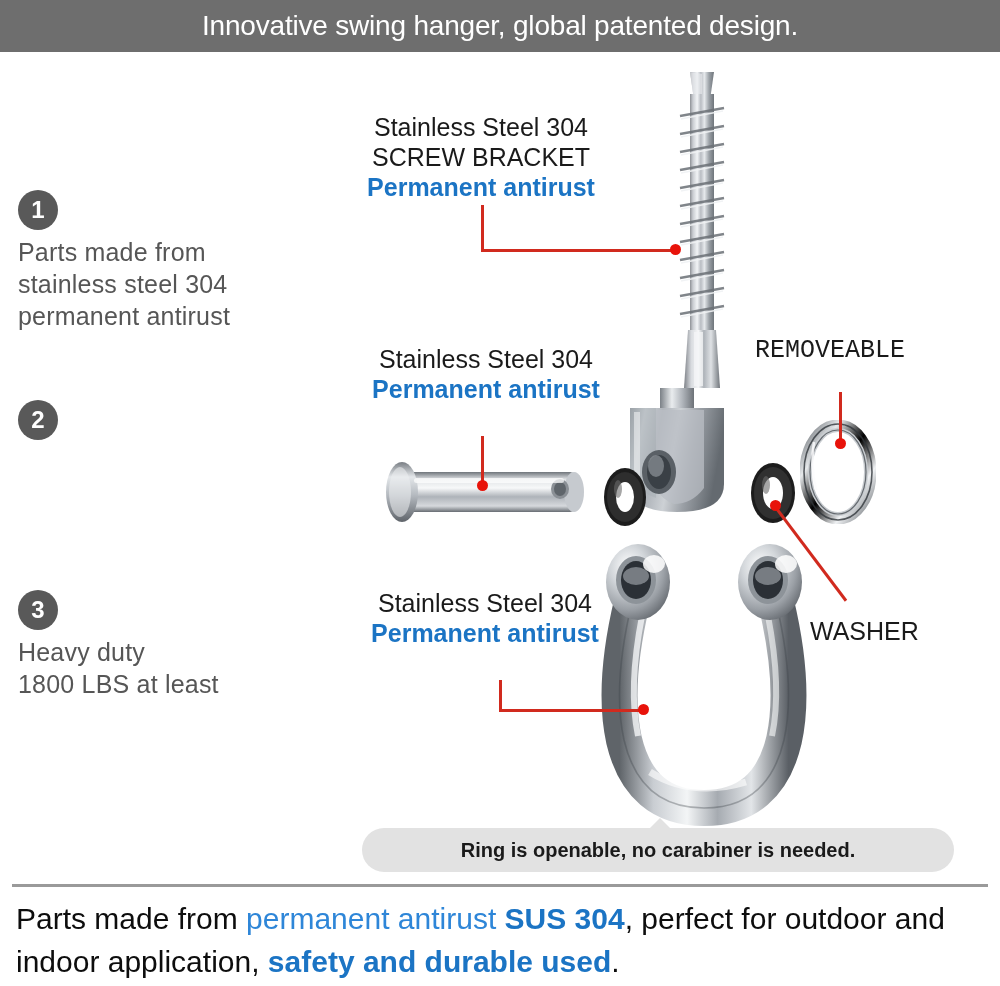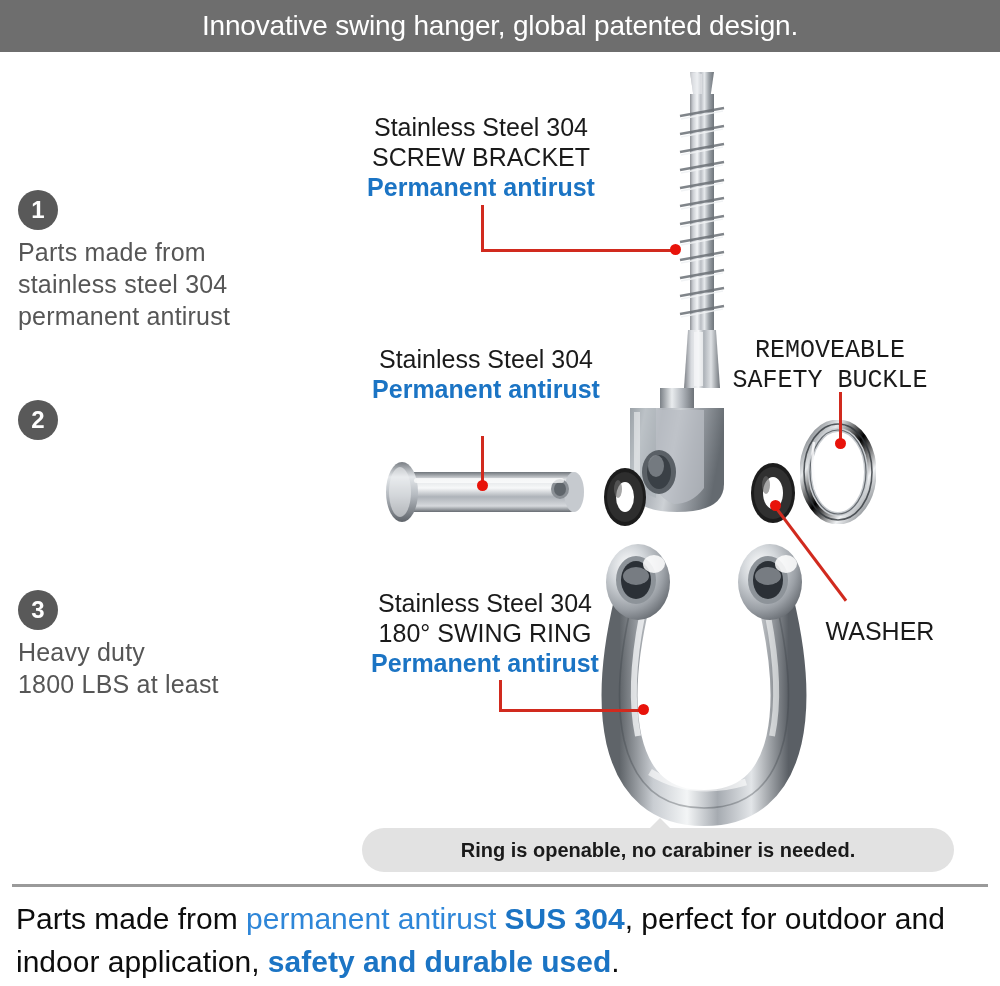--- a/index.html
+++ b/index.html
@@ -396,34 +396,32 @@
 
   <div class="callout" style="left:346px; top:344px; width:280px;">
     <span class="l1">Stainless Steel 304</span>
     <span class="l3">Permanent antirust</span>
   </div>
   <div class="lead-v" style="left:481px; top:436px; height:49px;"></div>
   <div class="lead-dot" style="left:477px; top:480px;"></div>
 
   <div class="callout callout-plain" style="left:716px; top:336px; width:228px;font-family:Liberation Mono, monospace;">
     <span>REMOVEABLE</span>
-    <span>SAFETY BUCKLE</span>
   </div>
   <div class="lead-v" style="left:839px; top:392px; height:52px;"></div>
   <div class="lead-dot" style="left:835px; top:438px;"></div>
 
-  <div class="callout callout-plain" style="left:810px; top:616px; width:140px; text-align:center;">
+  <div class="callout callout-plain" style="left:810px; top:616px; width:140px; text-align:left;">
     <span>WASHER</span>
   </div>
   <div class="lead-diag" style="left:775px; top:505px; width:118px; transform:rotate(53deg);"></div>
   <div class="lead-dot" style="left:770px; top:500px;"></div>
 
   <div class="callout" style="left:340px; top:588px; width:290px;">
     <span class="l1">Stainless Steel 304</span>
-    <span class="l2">180° SWING  RING</span>
     <span class="l3">Permanent antirust</span>
   </div>
   <div class="lead-v" style="left:499px; top:680px; height:32px;"></div>
   <div class="lead-h" style="left:499px; top:709px; width:146px;"></div>
   <div class="lead-dot" style="left:638px; top:704px;"></div>
 
   <div id="ring-note-tail"></div>
   <div id="ring-note">
     <span id="ring-note-text">Ring is openable, no carabiner is needed.</span>
   </div>

